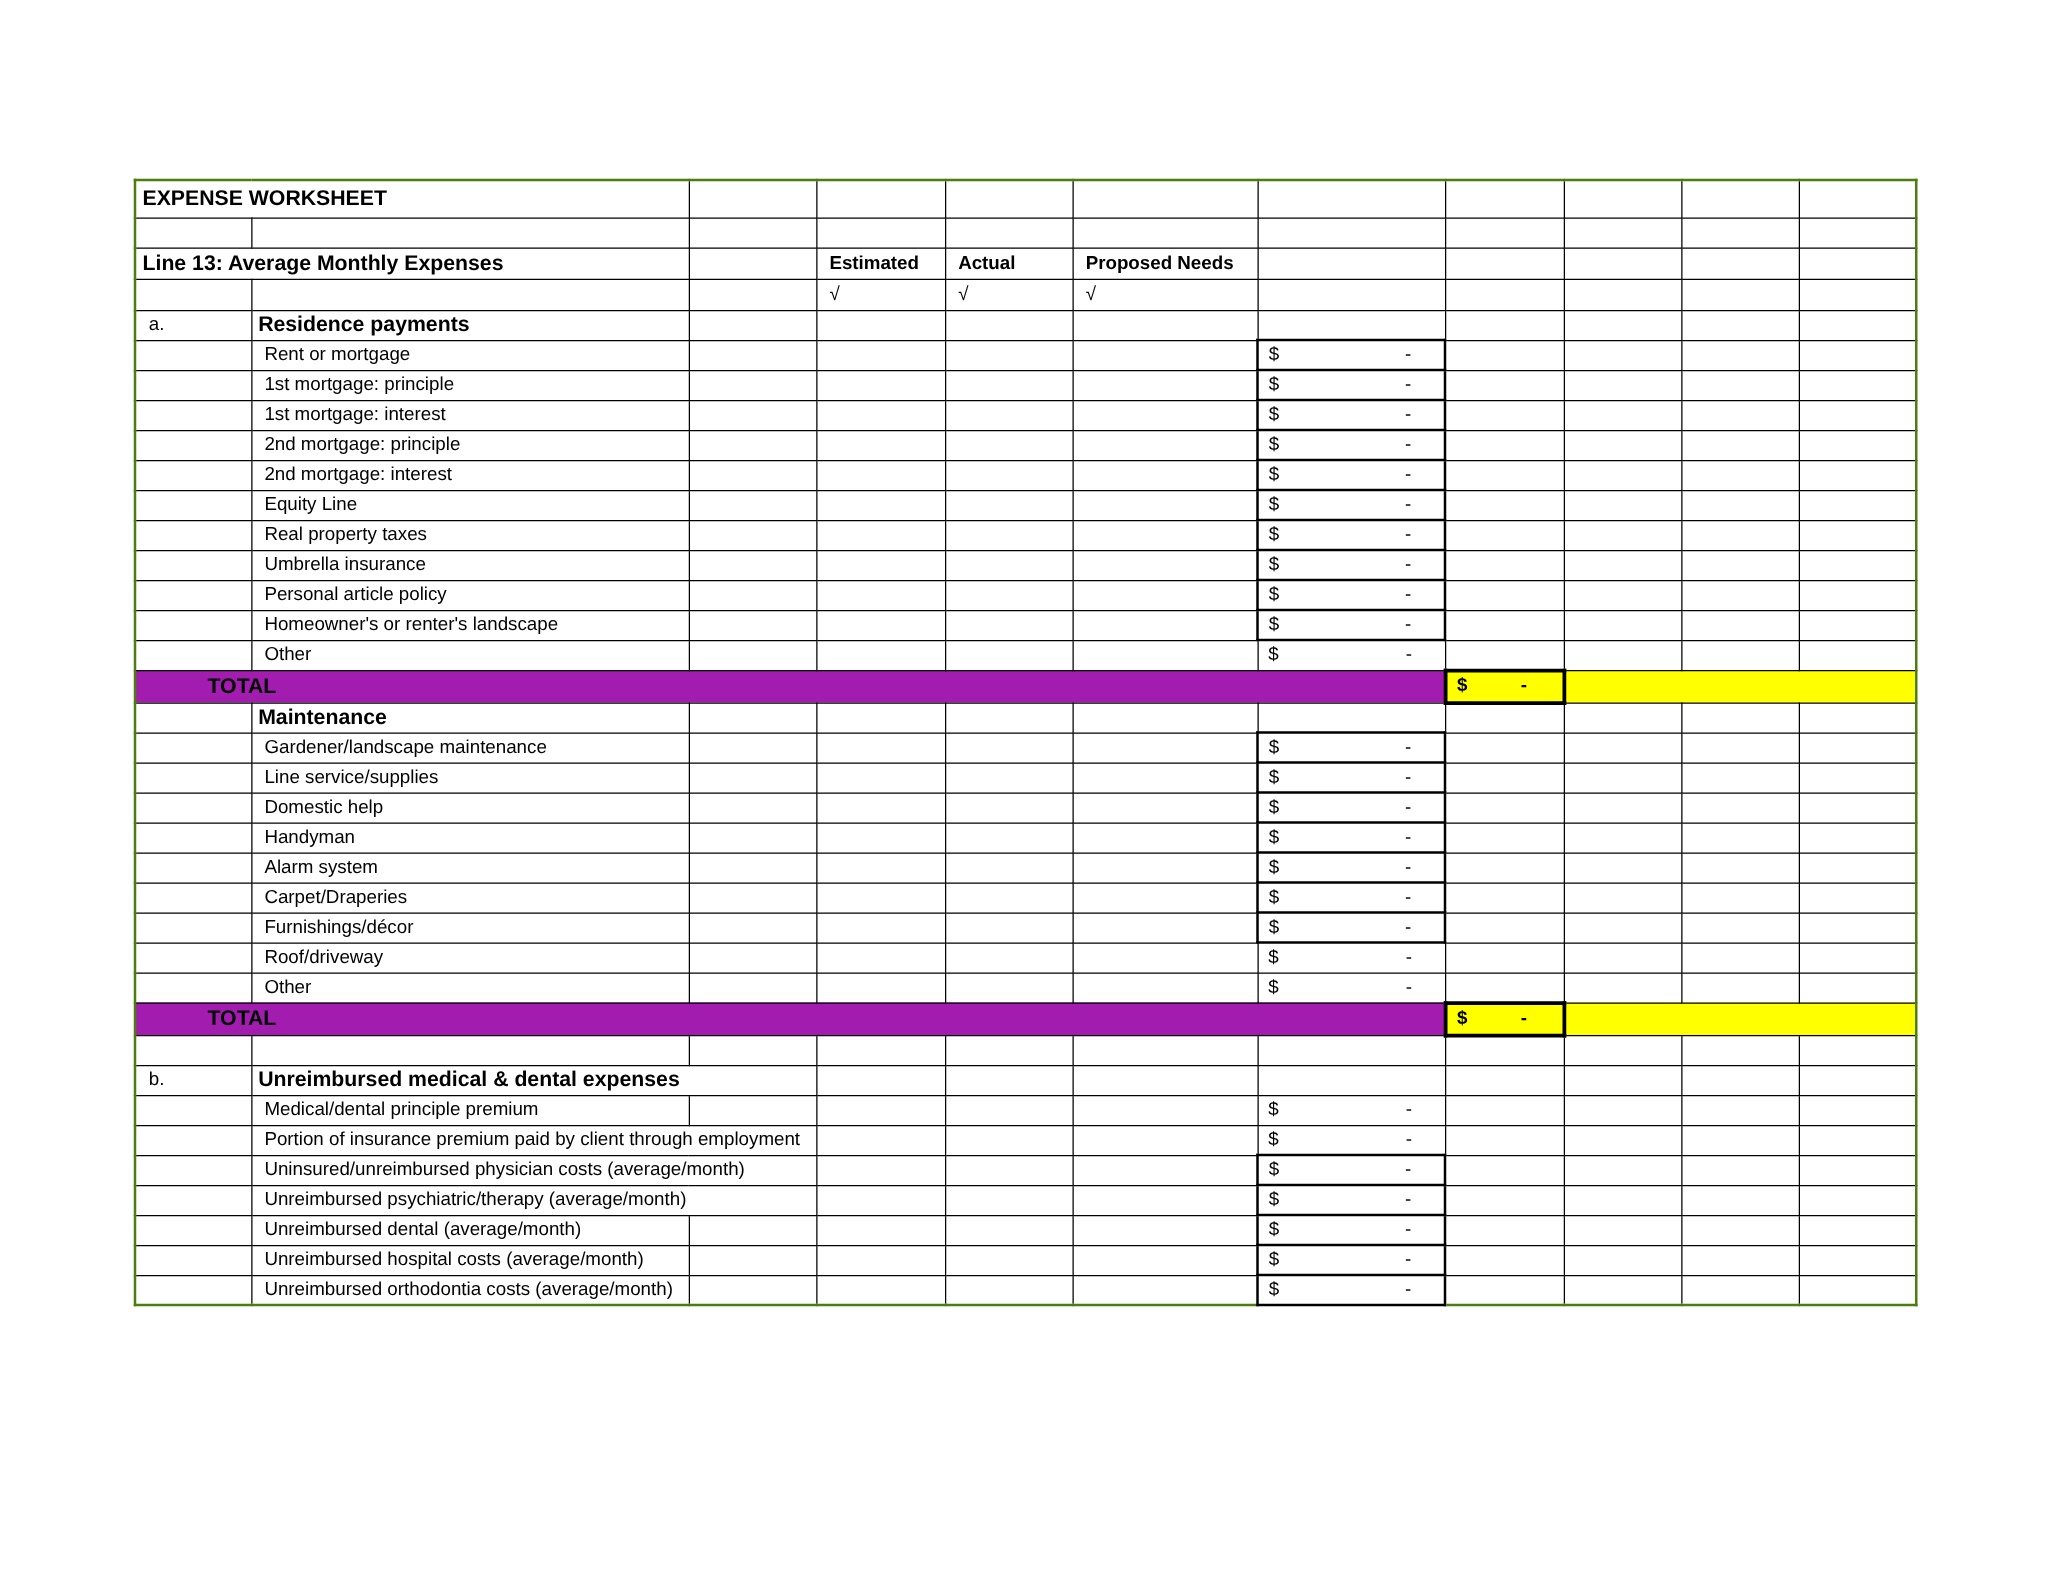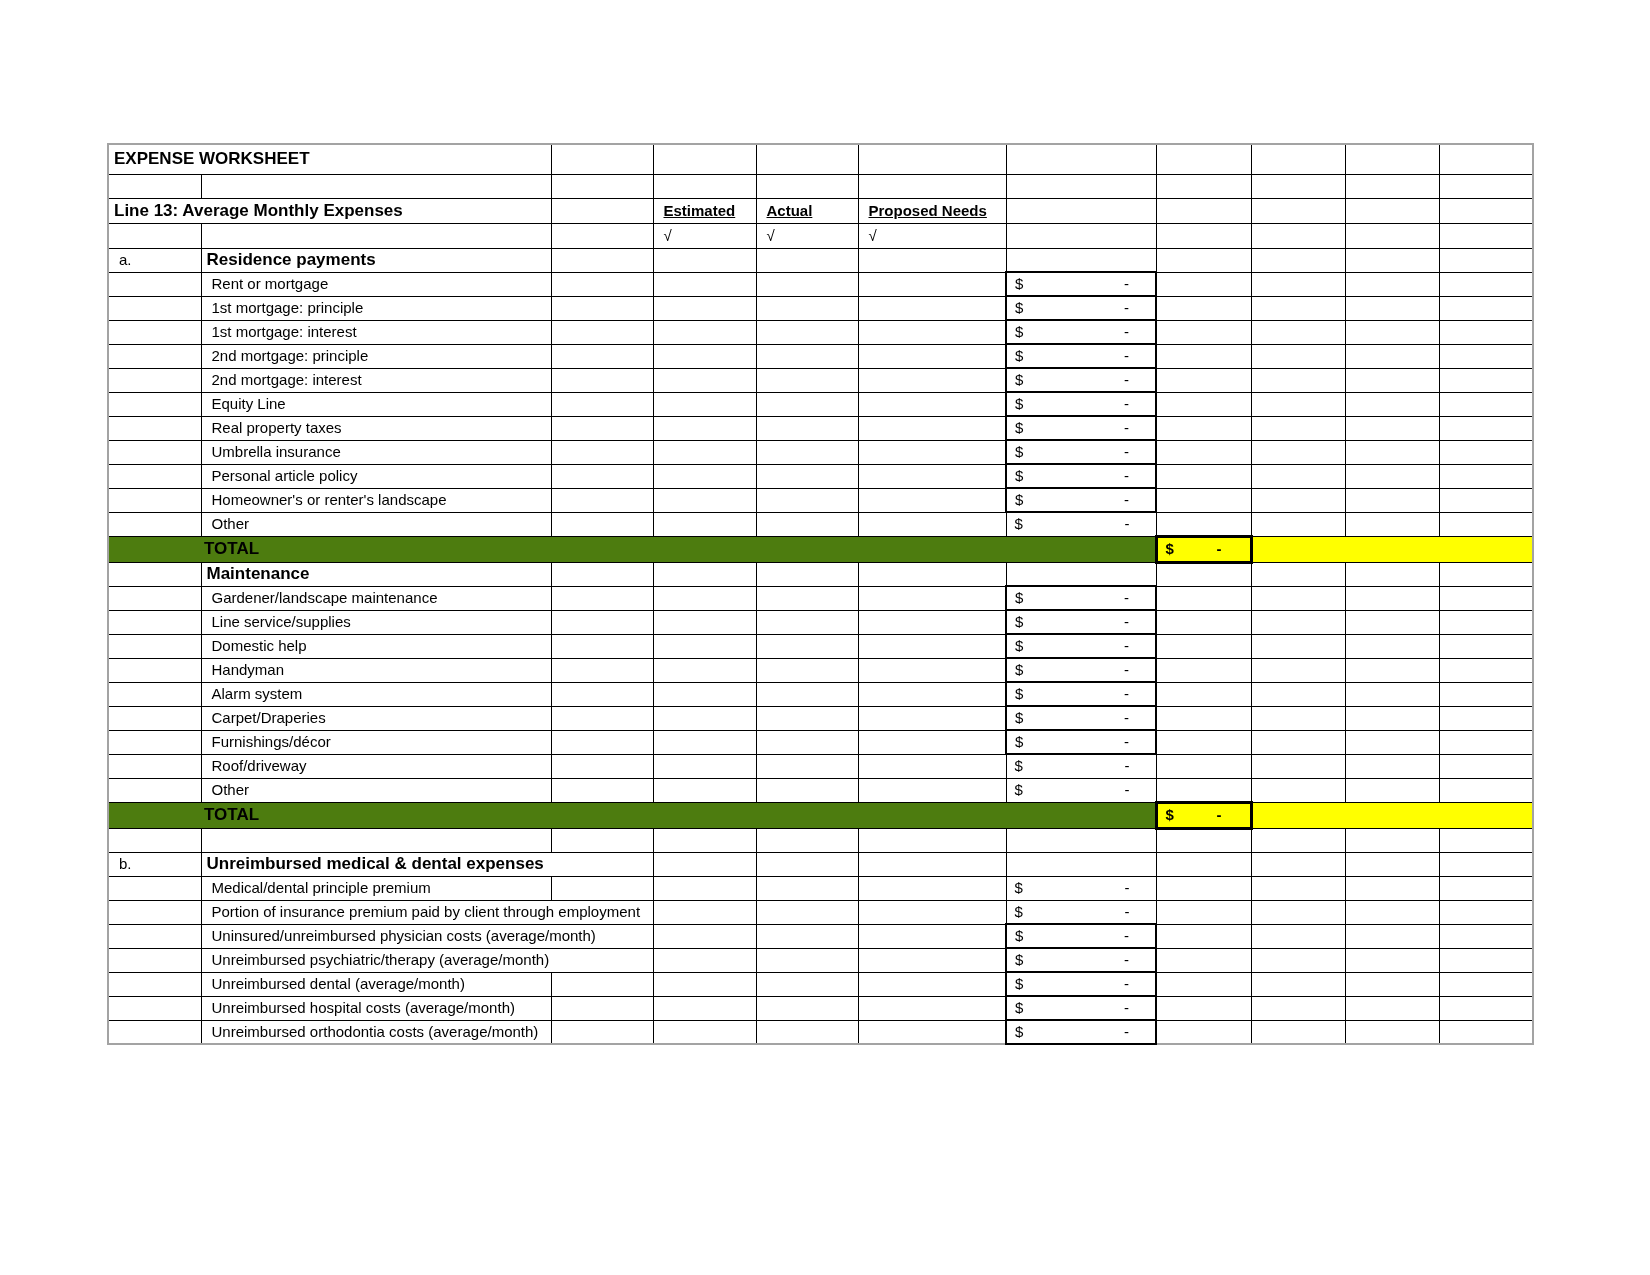--- a/index.html
+++ b/index.html
@@ -1,45 +1,45 @@
 <!DOCTYPE html>
 <html><head>
 <meta charset="utf-8">
 <style>
   html,body{margin:0;padding:0;background:#ffffff;}
   body{width:1650px;height:1275px;position:relative;font-family:"Liberation Sans",sans-serif;color:#000;}
   table.sheet{
     position:absolute;left:107px;top:143px;
     border-collapse:collapse;table-layout:fixed;
-    border:2px solid #a3a3a3;
+    border:2px solid #4d7c0f;
     font-family:"Liberation Sans",sans-serif;font-size:15px;color:#000;
   }
   td{
     border:1px solid #000;
     padding:0 0 0 10px;
     white-space:nowrap;overflow:visible;
     vertical-align:middle;line-height:1.05;
     font-size:15px;
   }
   
   tr[data-name="title-row"]{height:30px;}
   tr[data-name="blank-row"]{height:24px;}
   tr[data-name="colhead-row"]{height:25px;}
   tr[data-name="check-row"]{height:25px;}
   tr[data-name="section-row"]{height:24px;}
   tr[data-name="item-row"]{height:24px;}
   tr[data-name="total-row"]{height:26px;}
   .big{font-weight:bold;font-size:17px;padding-left:5px;}
-  .hdr{font-weight:bold;text-decoration:underline;}
+  .hdr{font-weight:bold;}
   .amt{padding:0 26px 0 8px;}
   .amt .cur{float:left;}
   .amt .val{float:right;}
   .boxed{border:2px solid #000;}
   .ylw{background:#ffff00;}
-  .totallbl{padding-left:95px;background:#4d7c0f;}
+  .totallbl{padding-left:57px;background:#a21caf;}
   .totalbox{
     border:3px solid #000;background:#ffff00;font-weight:bold;
     padding:0 28px 0 8px;
   }
   .totalbox .cur{float:left;}
   .totalbox .val{float:right;}
 </style>
 </head>
 <body>
 

